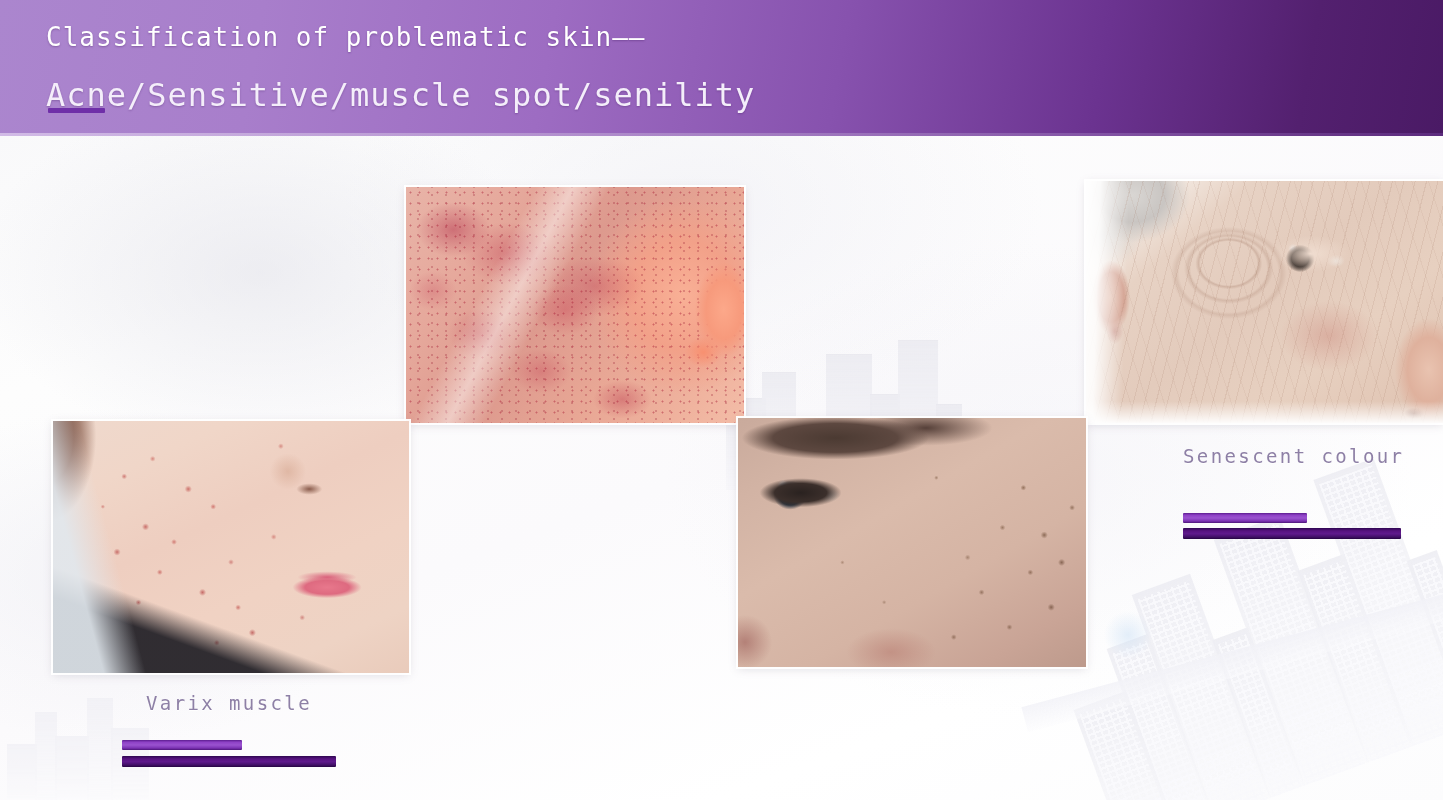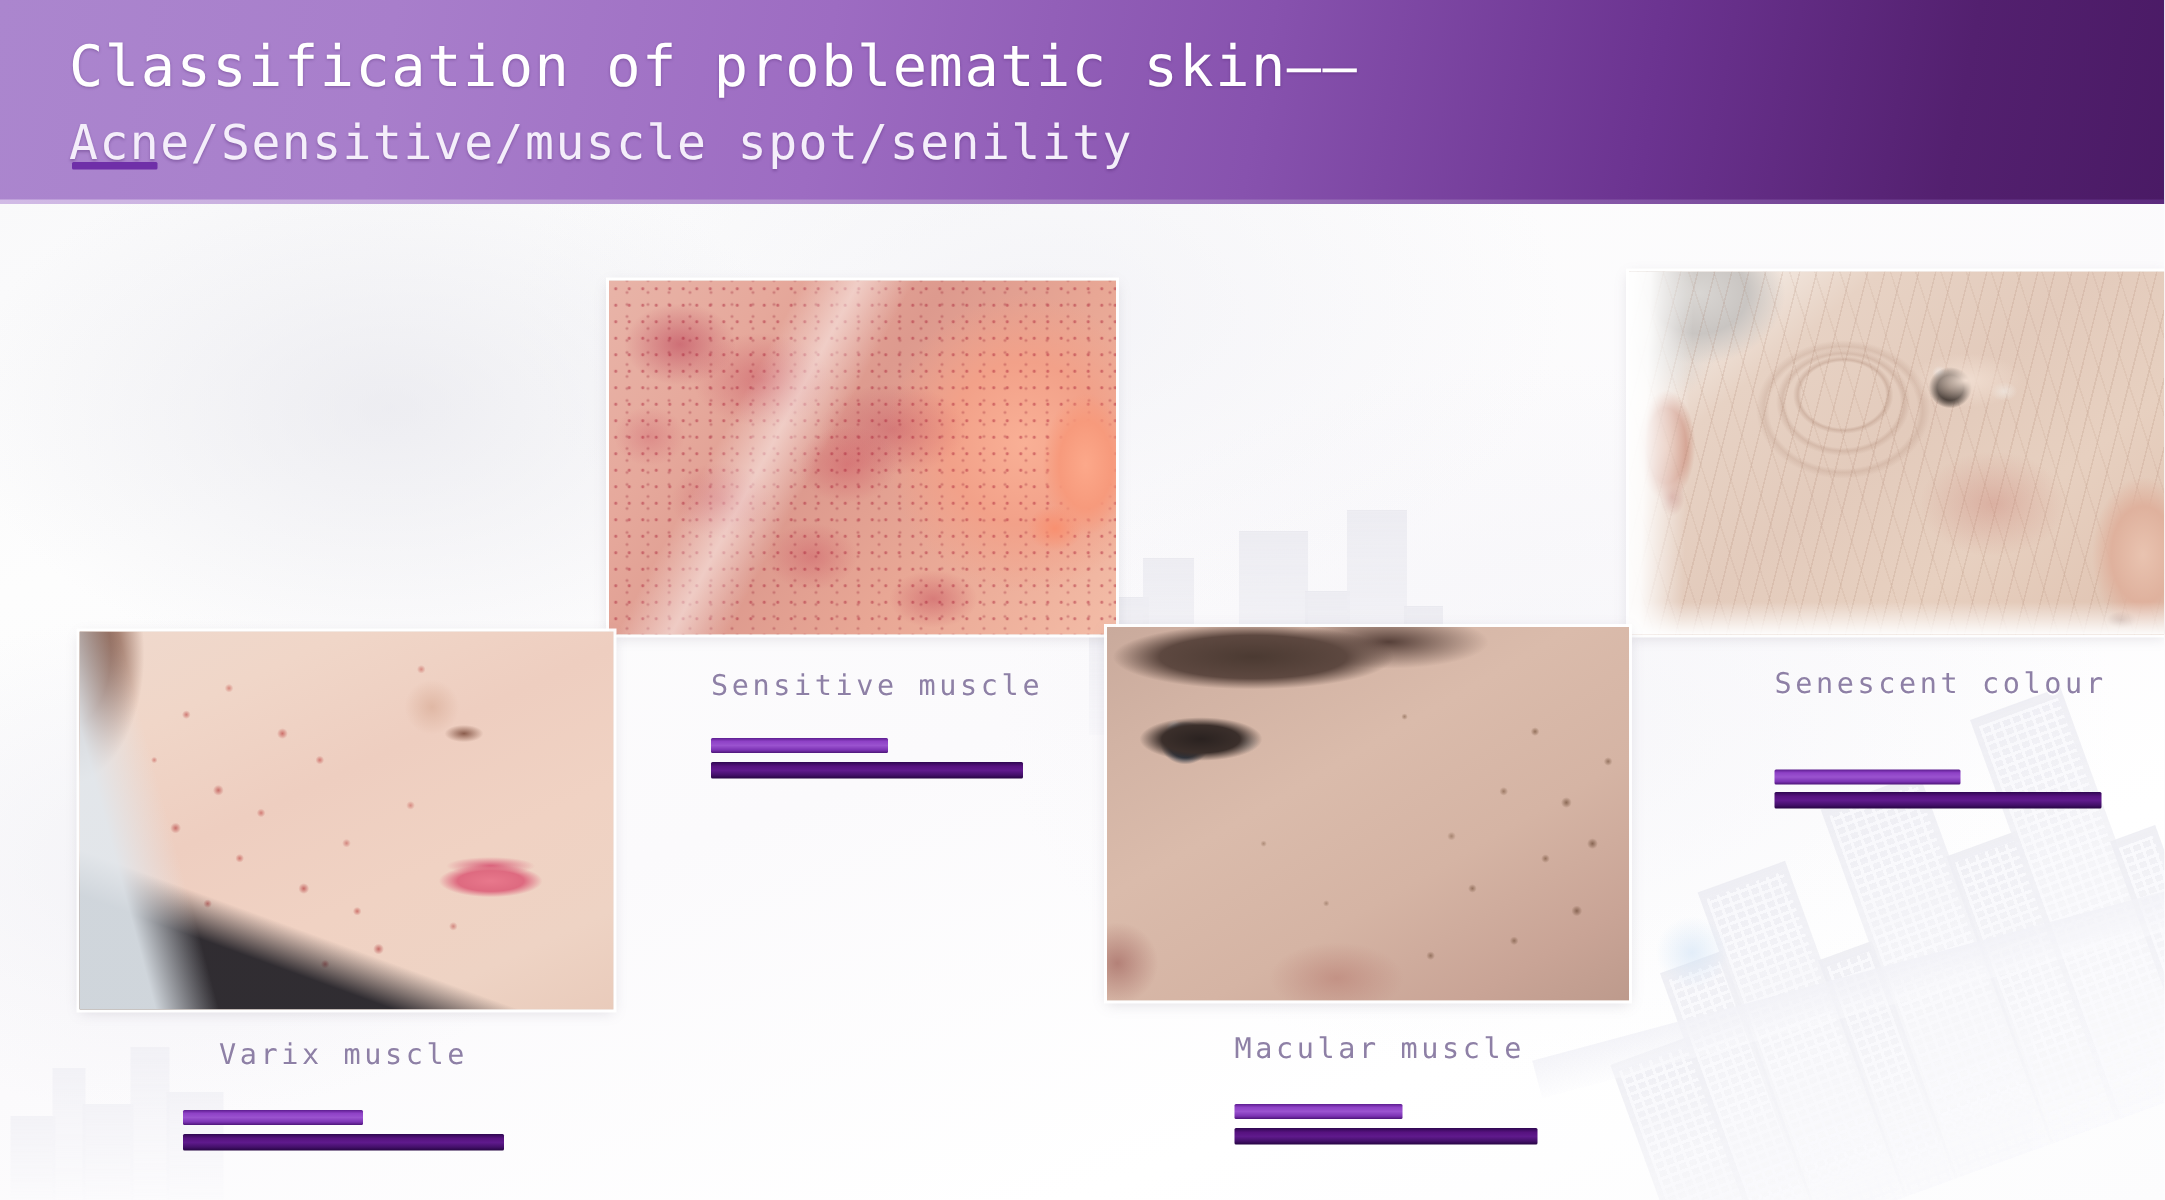--- a/index.html
+++ b/index.html
@@ -78,21 +78,21 @@
   .header {
     position:absolute; left:0; top:0; width:1443px; height:136px;
     background:linear-gradient(100deg,#ab86ce 0%, #a87ecb 18%, #9d6cc2 38%, #8752ae 58%, #6b3390 76%, #53206f 90%, #4a1a65 100%);
   }
   .header::after {
     content:""; position:absolute; left:0; bottom:0; width:100%; height:3px;
     background:linear-gradient(100deg, rgba(216,196,234,0.85), rgba(110,60,150,0.5));
   }
   .title-l1 {
     position:absolute; left:46px; top:22px;
-    font-size:38px; letter-spacing:1px; color:#ffffff;
+    font-size:26px; letter-spacing:1px; color:#ffffff;
     text-shadow:0 1px 2px rgba(60,20,90,0.35);
     white-space:nowrap;
   }
   .title-l2 {
     position:absolute; left:46px; top:76px;
     font-size:32px; letter-spacing:1px; color:#f4eefa;
     text-shadow:0 1px 2px rgba(60,20,90,0.3);
     white-space:nowrap;
   }
   .title-underline {
@@ -385,37 +385,27 @@
 
   <div class="photo ph-macular" style="left:738px; top:418px; width:348px; height:249px;">
     <div class="layer base"></div>
     <div class="layer brow"></div>
     <div class="layer eyewhite"></div>
     <div class="layer eye"></div>
     <div class="layer spots"></div>
     <div class="layer blush"></div>
   </div>
 
-  <div class="caption" style="left:474px; top:446px;">
-    <div class="label">Sensitive muscle</div>
-    <span class="bar bar-top" style="width:118px; margin-top:24px;"></span>
-    <span class="bar bar-bot" style="width:208px; margin-top:6px;"></span>
-  </div>
 
   <div class="caption" style="left:1183px; top:445px;">
     <div class="label">Senescent colour</div>
     <span class="bar bar-top" style="width:124px; margin-top:46px;"></span>
     <span class="bar bar-bot" style="width:218px; margin-top:5px;"></span>
   </div>
 
   <div class="caption" style="left:122px; top:692px;text-align:center;">
     <div class="label">Varix muscle</div>
     <span class="bar bar-top" style="width:120px; margin-top:26px;"></span>
     <span class="bar bar-bot" style="width:214px; margin-top:6px;"></span>
   </div>
 
-  <div class="caption" style="left:823px; top:688px;">
-    <div class="label">Macular muscle</div>
-    <span class="bar bar-top" style="width:112px; margin-top:26px;"></span>
-    <span class="bar bar-bot" style="width:202px; margin-top:6px;"></span>
-  </div>
 
 </div>
 
 </body></html>

